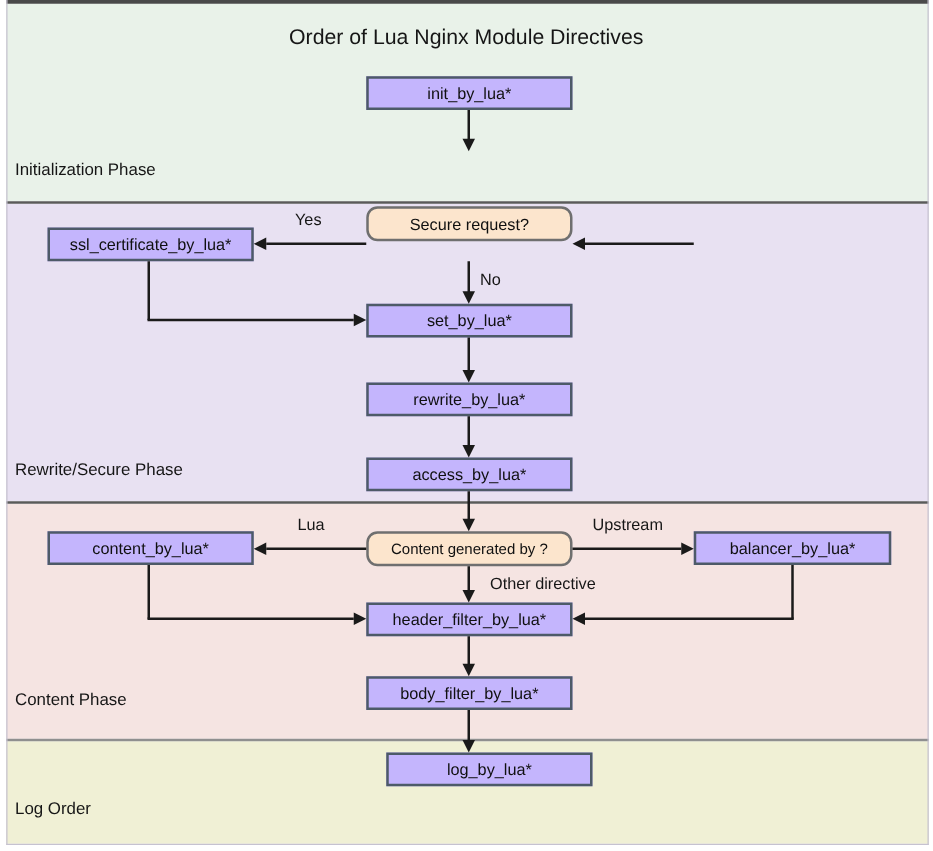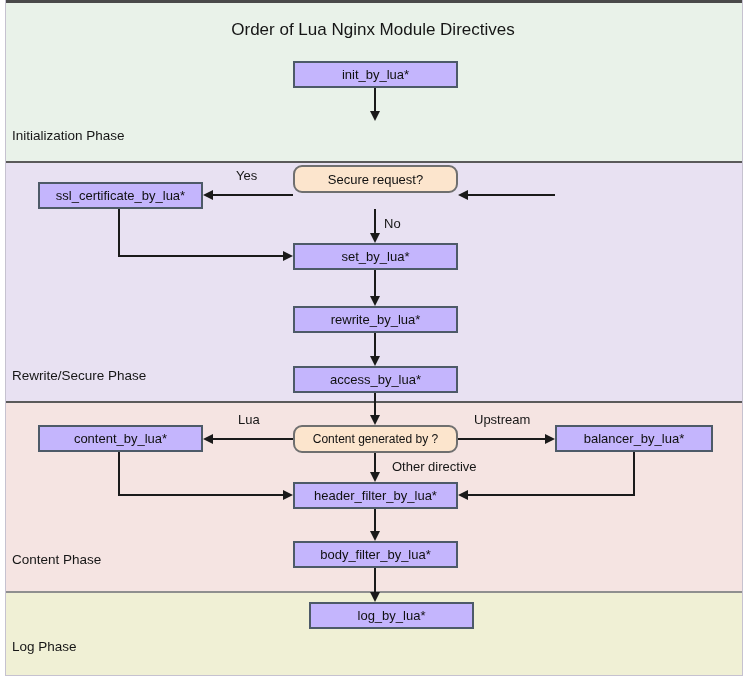--- a/index.html
+++ b/index.html
@@ -53,21 +53,21 @@
     <div class="edge-b"></div>
   </div>
 
   <div class="layer">
 
     <div class="title">Order of Lua Nginx Module Directives</div>
 
     <div class="phase-label" style="left:12px;top:128px;">Initialization Phase</div>
     <div class="phase-label" style="left:12px;top:368px;">Rewrite/Secure Phase</div>
     <div class="phase-label" style="left:12px;top:552px;">Content Phase</div>
-    <div class="phase-label" style="left:12px;top:639px;">Log Phase</div>
+    <div class="phase-label" style="left:12px;top:639px;">Log Order</div>
 
     <div class="node node-blue" style="left:293px;top:61px;width:165px;height:27px;">init_by_lua*</div>
 
     <div class="node node-blue" style="left:38px;top:182px;width:165px;height:27px;">ssl_certificate_by_lua*</div>
     <div class="node node-orange" style="left:293px;top:165px;width:165px;height:28px;text-align:right;">Secure request?</div>
     <div class="node node-blue" style="left:293px;top:243px;width:165px;height:27px;">set_by_lua*</div>
     <div class="node node-blue" style="left:293px;top:366px;width:165px;height:27px;">access_by_lua*</div>
     <div class="node node-blue" style="left:293px;top:306px;width:165px;height:27px;">rewrite_by_lua*</div>
 
     <div class="node node-orange small-text" style="left:293px;top:425px;width:165px;height:28px;">Content generated by ?</div>

